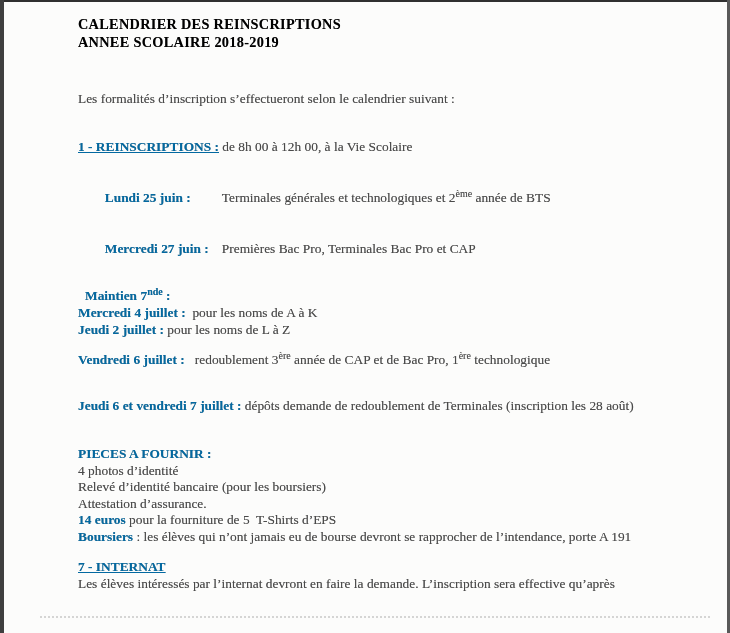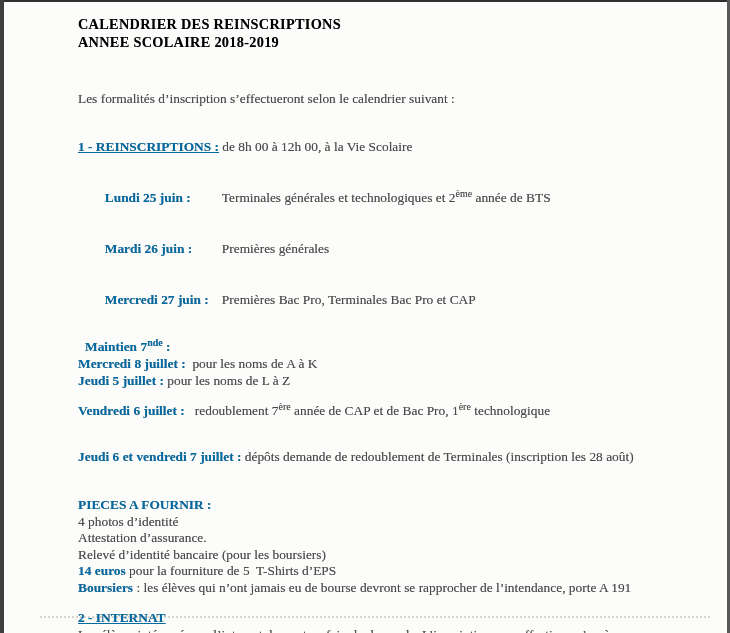--- a/index.html
+++ b/index.html
@@ -50,42 +50,39 @@
 
     <div class="line intro"><span>Les formalités d’inscription s’effectueront selon le calendrier suivant :</span></div>
 
     <div class="line section1"><span class="b u">1 - REINSCRIPTIONS :</span><span> de 8h 00 à 12h 00, à la Vie Scolaire</span></div>
 
     <div class="calendar">
       <div class="cal-row">
         <span class="cal-label"><span class="b">Lundi 25 juin :</span></span><span><span>Terminales générales et technologiques et 2</span><sup>ème</sup><span> année de BTS</span></span>
       </div>
       <div class="cal-row">
-        <span class="cal-label"><span class="b">Mardi 26 juin :</span></span><span><span>Premières générales</span></span>
-      </div>
-      <div class="cal-row">
         <span class="cal-label"><span class="b">Mercredi 27 juin :</span></span><span><span>Premières Bac Pro, Terminales Bac Pro et CAP</span></span>
       </div>
     </div>
 
     <div class="line maintien"><span class="b">Maintien 7</span><sup class="b">nde</sup><span class="b"> :</span></div>
-    <div class="line g17"><span class="b">Mercredi 8 juillet :</span><span>  pour les noms de A à K</span></div>
-    <div class="line g17"><span class="b">Jeudi 5 juillet :</span><span> pour les noms de L à Z</span></div>
+    <div class="line g17"><span class="b">Mercredi 4 juillet :</span><span>  pour les noms de A à K</span></div>
+    <div class="line g17"><span class="b">Jeudi 2 juillet :</span><span> pour les noms de L à Z</span></div>
 
-    <div class="line vendredi6"><span class="b">Vendredi 6 juillet :</span><span>   redoublement 7</span><sup>ère</sup><span> année de CAP et de Bac Pro, 1</span><sup>ère</sup><span> technologique</span></div>
+    <div class="line vendredi6"><span class="b">Vendredi 6 juillet :</span><span>   redoublement 3</span><sup>ère</sup><span> année de CAP et de Bac Pro, 1</span><sup>ère</sup><span> technologique</span></div>
     <div class="line jeudi67"><span class="b">Jeudi 6 et vendredi 7 juillet :</span><span> dépôts demande de redoublement de Terminales (inscription les 28 août)</span></div>
 
     <div class="line pieces-h"><span class="b">PIECES A FOURNIR :</span></div>
     <div class="pieces-list">
       <div class="line"><span>4 photos d’identité</span></div>
+      <div class="line"><span>Relevé d’identité bancaire (pour les boursiers)</span></div>
       <div class="line"><span>Attestation d’assurance.</span></div>
-      <div class="line"><span>Relevé d’identité bancaire (pour les boursiers)</span></div>
       <div class="line"><span class="b">14 euros</span><span> pour la fourniture de 5  T-Shirts d’EPS</span></div>
       <div class="line"><span class="b">Boursiers</span><span> : les élèves qui n’ont jamais eu de bourse devront se rapprocher de l’intendance, porte A 191</span></div>
     </div>
 
-    <div class="line internat-h"><span class="b u">2 - INTERNAT</span></div>
+    <div class="line internat-h"><span class="b u">7 - INTERNAT</span></div>
     <div>
       <div class="line"><span>Les élèves intéressés par l’internat devront en faire la demande. L’inscription sera effective qu’après</span></div>
 
     </div>
   </div>
 </div>
 
 </body></html>

